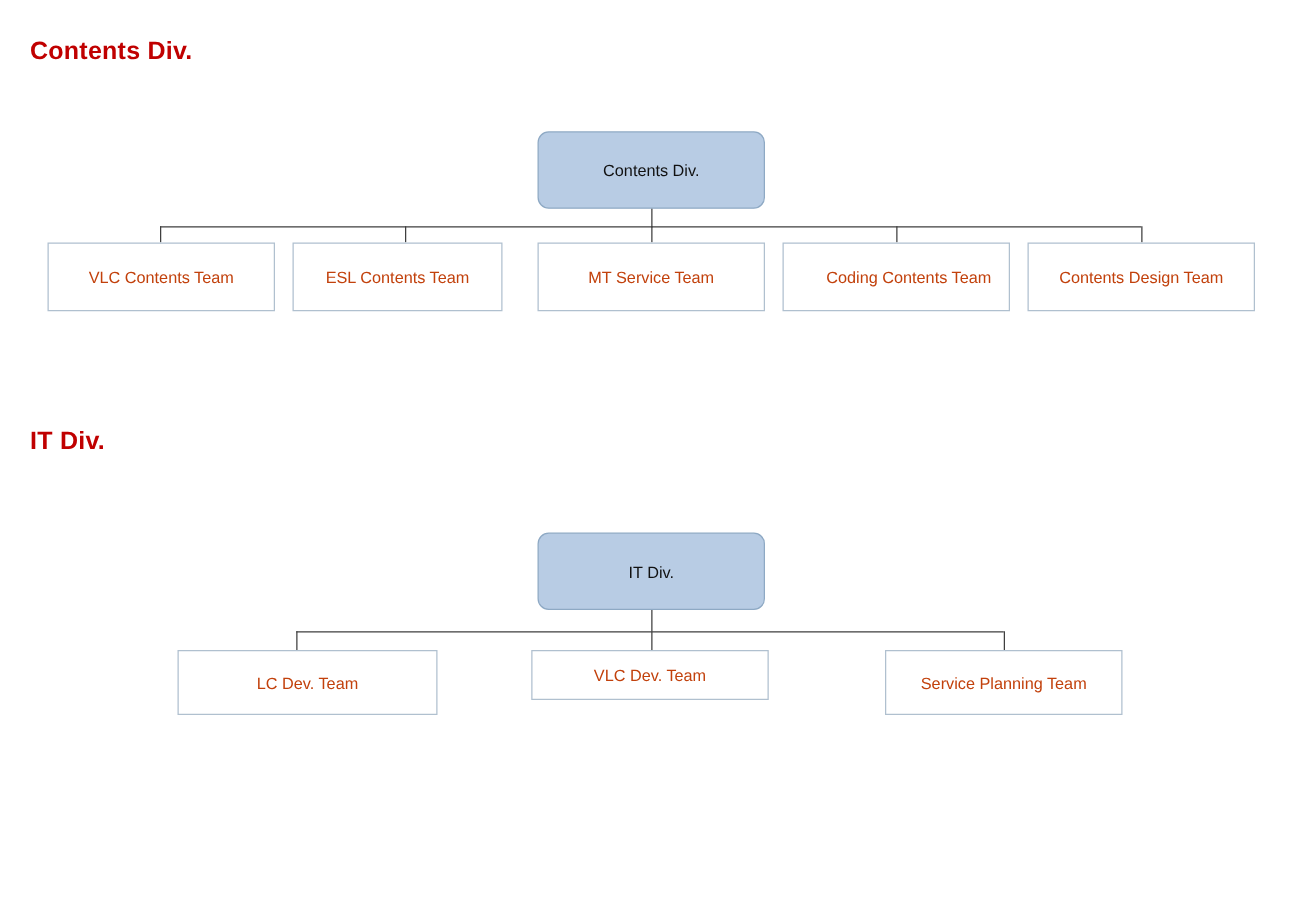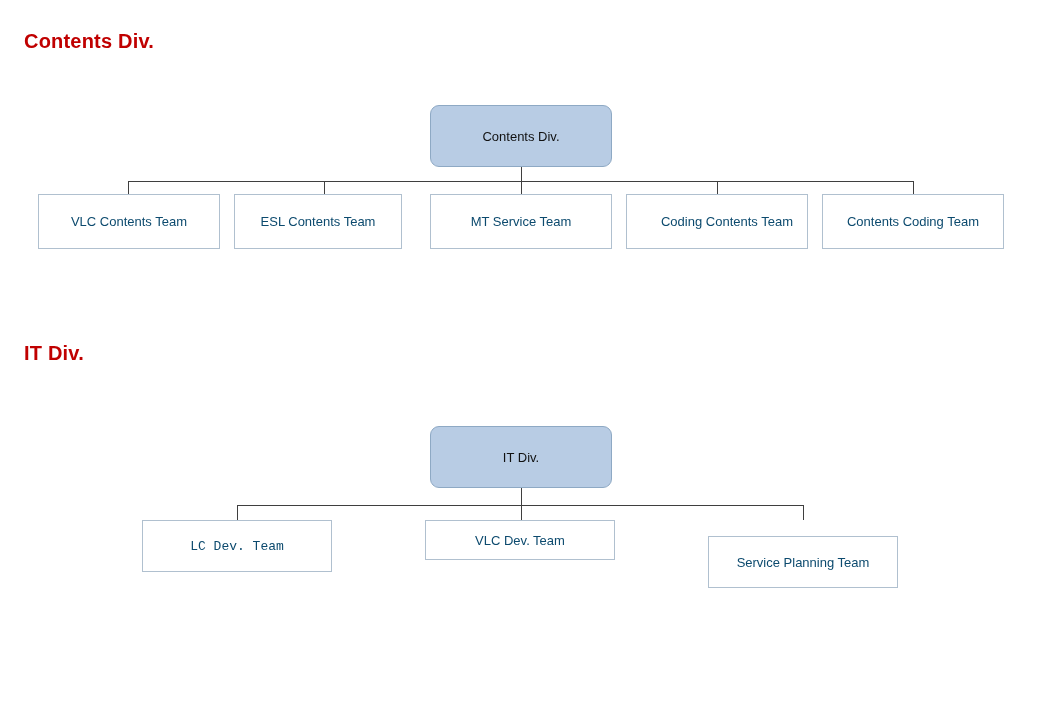--- a/index.html
+++ b/index.html
@@ -53,21 +53,21 @@
   
   .team-box {
     position: absolute;
     box-sizing: border-box;
     background: #ffffff;
     border: 1px solid #b0c0cf;
     display: flex;
     align-items: center;
     justify-content: center;
     font-size: 13px;
-    color: #0c4a6e;
+    color: #c2410c;
     white-space: nowrap;
   }
 
   
   .conn-v {
     position: absolute;
     width: 1px;
     background: #3f3f3f;
   }
   .conn-h {
@@ -103,40 +103,40 @@
   <div class="team-box" style="left:234px; top:194px; width:168px; height:55px;">
     <span>ESL Contents  Team</span>
   </div>
   <div class="team-box" style="left:430px; top:194px; width:182px; height:55px;">
     <span>MT Service  Team</span>
   </div>
   <div class="team-box" style="left:626px; top:194px; width:182px; height:55px;padding-left:20px;">
     <span>Coding Contents  Team</span>
   </div>
   <div class="team-box" style="left:822px; top:194px; width:182px; height:55px;">
-    <span>Contents  Coding Team</span>
+    <span>Contents  Design Team</span>
   </div>
 
   <div id="title-it" class="section-title">IT Div.</div>
 
   <div class="root-node" style="left:430px; top:426px; width:182px; height:62px;">
     <span>IT Div.</span>
   </div>
 
   <div class="conn-v" style="left:521px; top:488px; height:17px;"></div>
 
   <div class="conn-h" style="left:237px; top:505px; width:566px;"></div>
 
   <div class="conn-v" style="left:237px; top:505px; height:15px;"></div>
   <div class="conn-v" style="left:521px; top:505px; height:15px;"></div>
   <div class="conn-v" style="left:803px; top:505px; height:15px;"></div>
 
-  <div class="team-box" style="left:142px; top:520px; width:190px; height:52px;font-family:Liberation Mono, monospace;">
+  <div class="team-box" style="left:142px; top:520px; width:208px; height:52px;">
     <span>LC Dev.  Team</span>
   </div>
   <div class="team-box" style="left:425px; top:520px; width:190px; height:40px;">
     <span>VLC Dev.  Team</span>
   </div>
-  <div class="team-box" style="left:708px; top:536px; width:190px; height:52px;">
+  <div class="team-box" style="left:708px; top:520px; width:190px; height:52px;">
     <span>Service Planning Team</span>
   </div>
 
 </div>
 
 </body></html>

